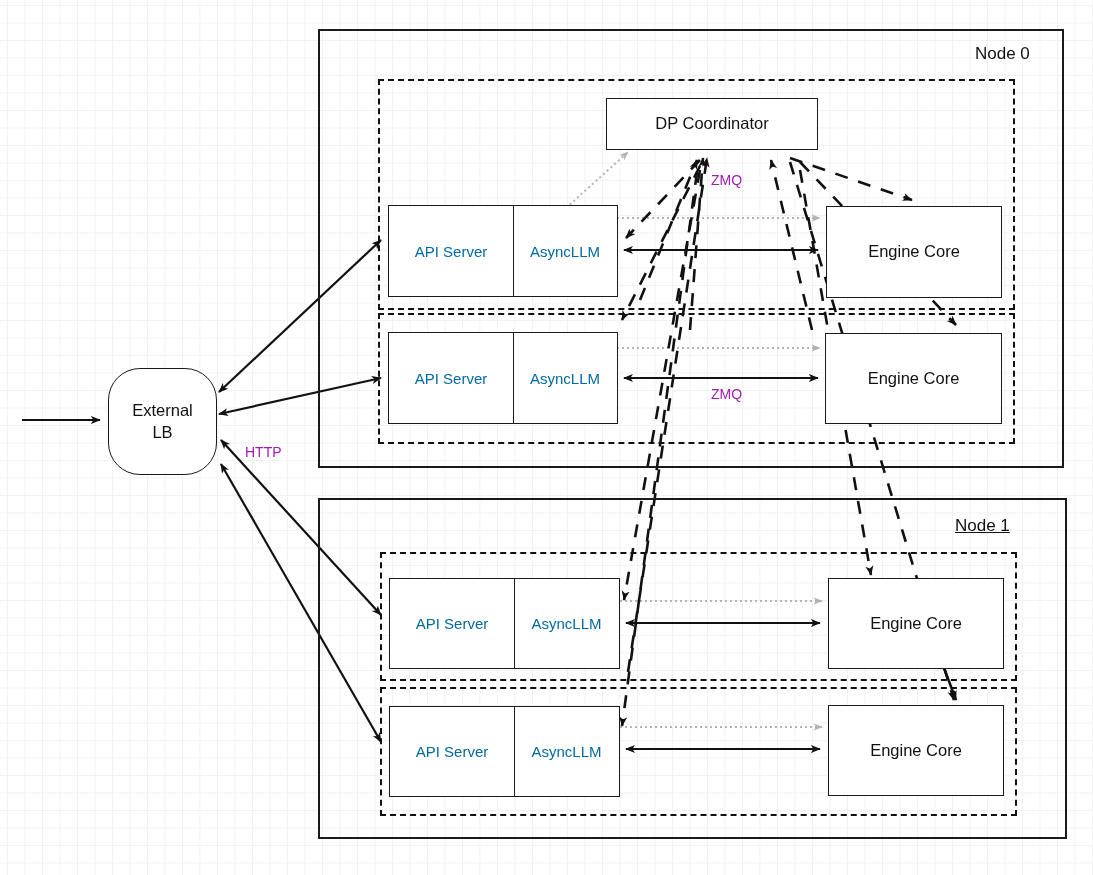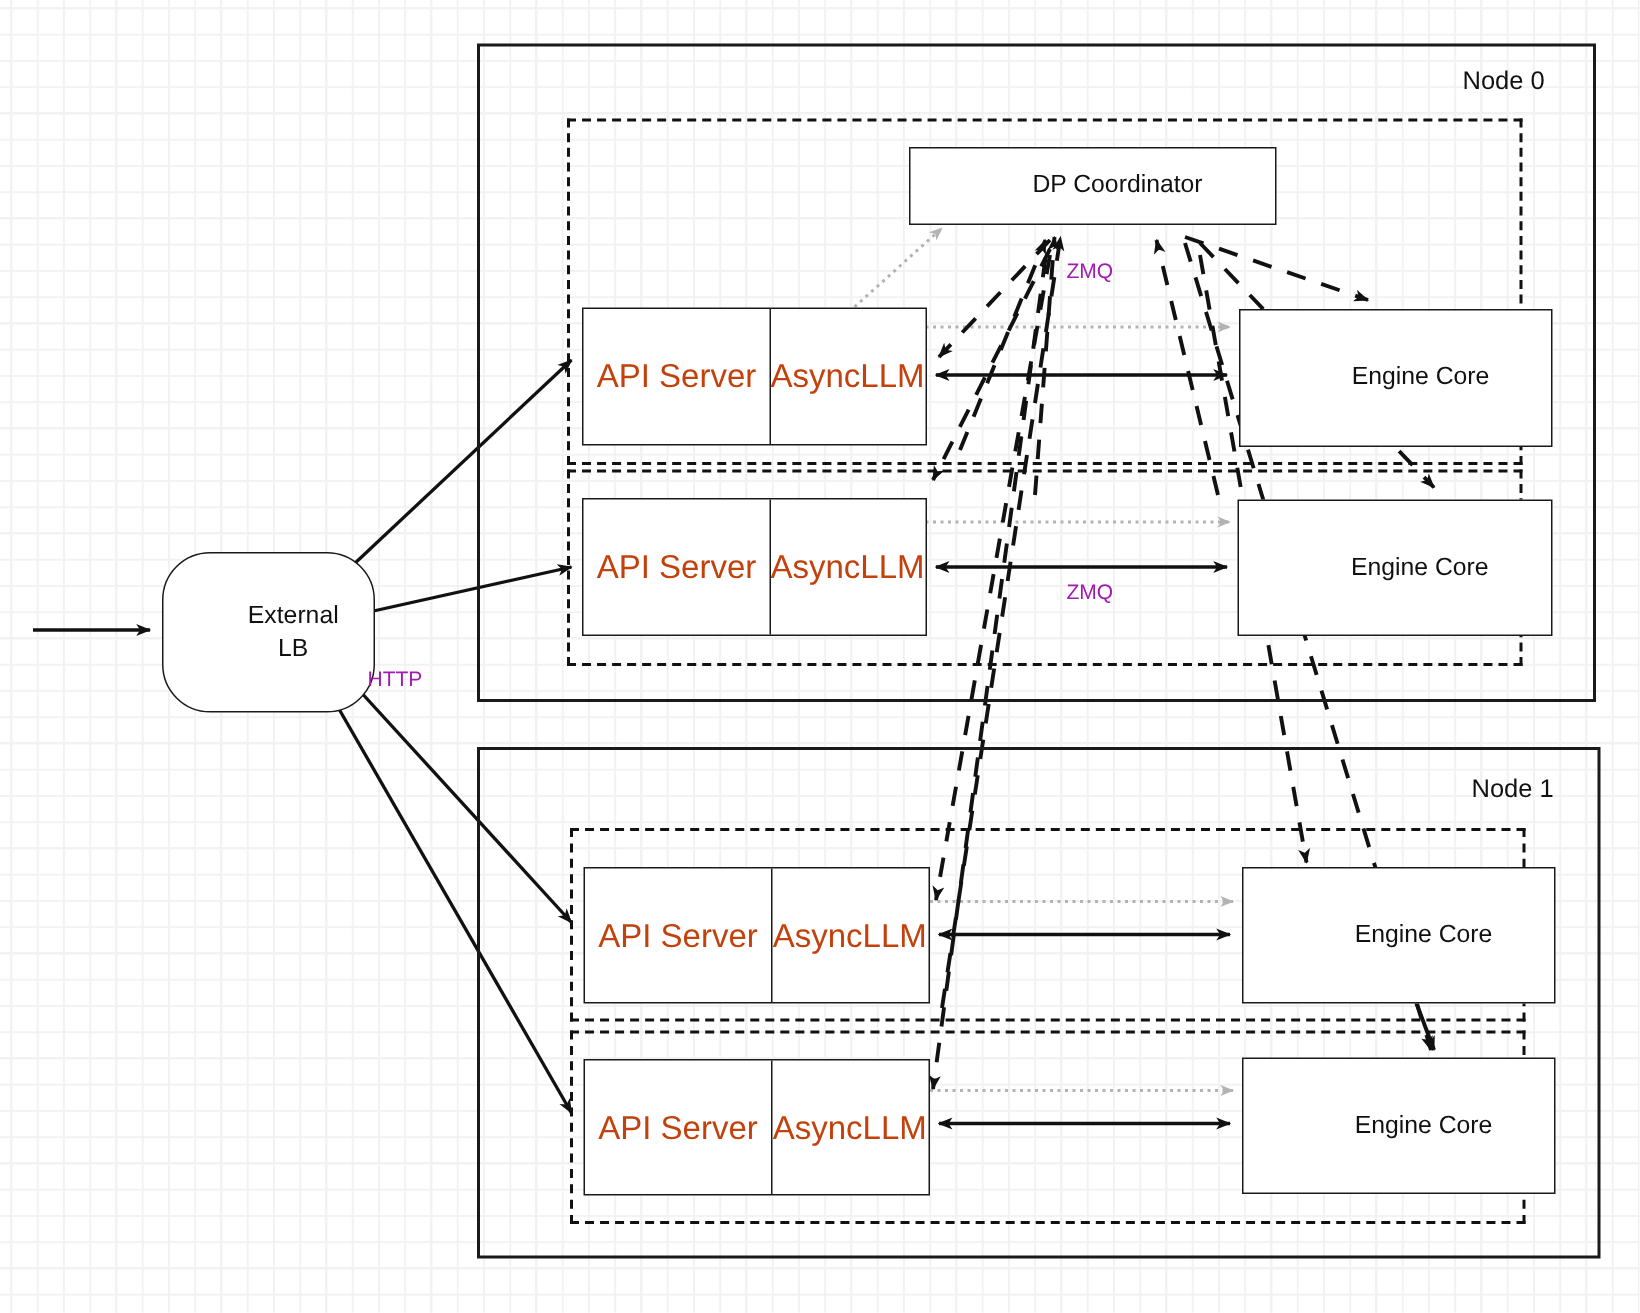--- a/index.html
+++ b/index.html
@@ -26,27 +26,27 @@
   }
   .group-box{
     position:absolute;border:2px dashed #111111;background:transparent;
   }
   .unit{
     position:absolute;border:1.6px solid #1a1a1a;background:#ffffff;
     display:flex;align-items:stretch;
   }
   .unit .cell{
     display:flex;align-items:center;justify-content:center;
-    font-size:22px;color:#c2410c;white-space:nowrap;
+    font-size:15px;color:#0369a1;white-space:nowrap;
   }
   .unit .cell.left{border-right:1.6px solid #1a1a1a;}
   .plain{
     position:absolute;border:1.6px solid #1a1a1a;background:#ffffff;
     display:flex;align-items:center;justify-content:center;
-    font-size:16.5px;color:#111;text-align:center;line-height:1.3;padding-left:33px;
+    font-size:16.5px;color:#111;text-align:center;line-height:1.3;
   }
   .lbl{
     position:absolute;font-size:14px;color:#a21caf;white-space:nowrap;
     background:transparent;
   }
   .node-title{position:absolute;font-size:17px;color:#111;white-space:nowrap;}
 </style>
 </head>
 <body>
 
@@ -169,21 +169,21 @@
 <div class="lbl" style="left:711px;top:172px;">ZMQ</div>
 
 <div class="unit" style="left:388px;top:332px;width:228px;height:90px;">
   <div class="cell left" style="width:124px;">API Server</div>
   <div class="cell" style="width:102px;">AsyncLLM</div>
 </div>
 <div class="plain" style="left:825px;top:333px;width:175px;height:89px;">Engine Core</div>
 <div class="lbl" style="left:711px;top:386px;">ZMQ</div>
 
 <div class="node-box" style="left:318px;top:498px;width:745px;height:337px;"></div>
-<div class="node-title" style="left:981px;top:516px;">Node 1</div>
+<div class="node-title" style="left:955px;top:516px;text-decoration:underline;">Node 1</div>
 
 <div class="group-box" style="left:380px;top:552px;width:633px;height:125px;"></div>
 <div class="group-box" style="left:380px;top:687px;width:633px;height:125px;"></div>
 
 <div class="unit" style="left:389px;top:578px;width:229px;height:89px;">
   <div class="cell left" style="width:124px;">API Server</div>
   <div class="cell" style="width:103px;">AsyncLLM</div>
 </div>
 <div class="plain" style="left:828px;top:578px;width:174px;height:89px;">Engine Core</div>
 

